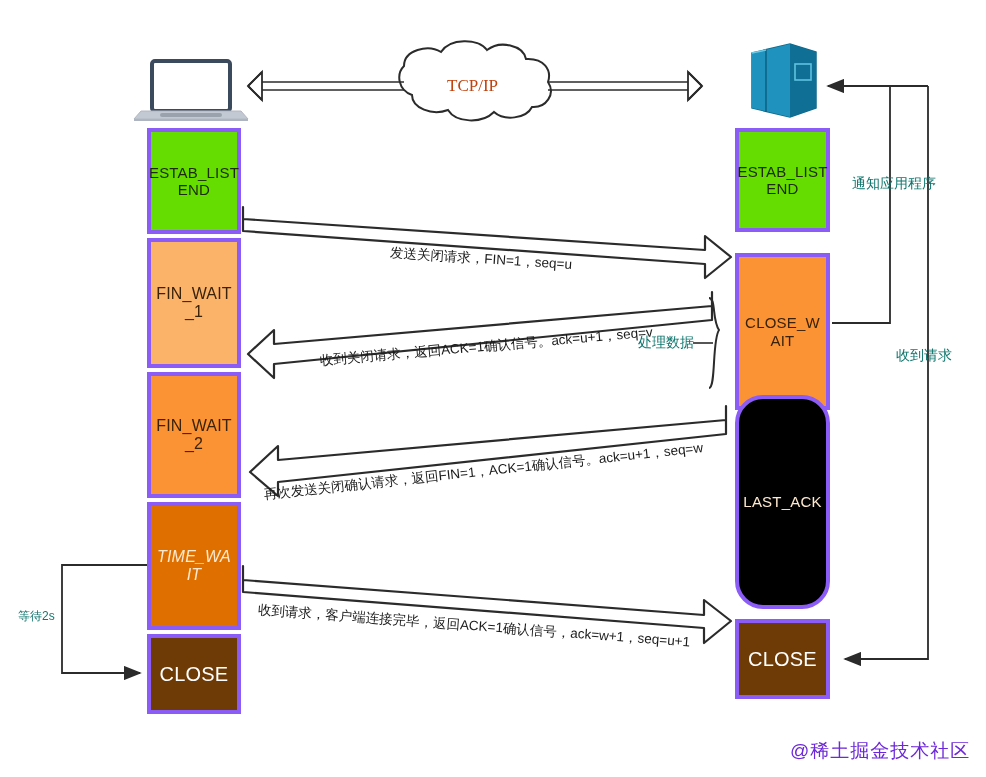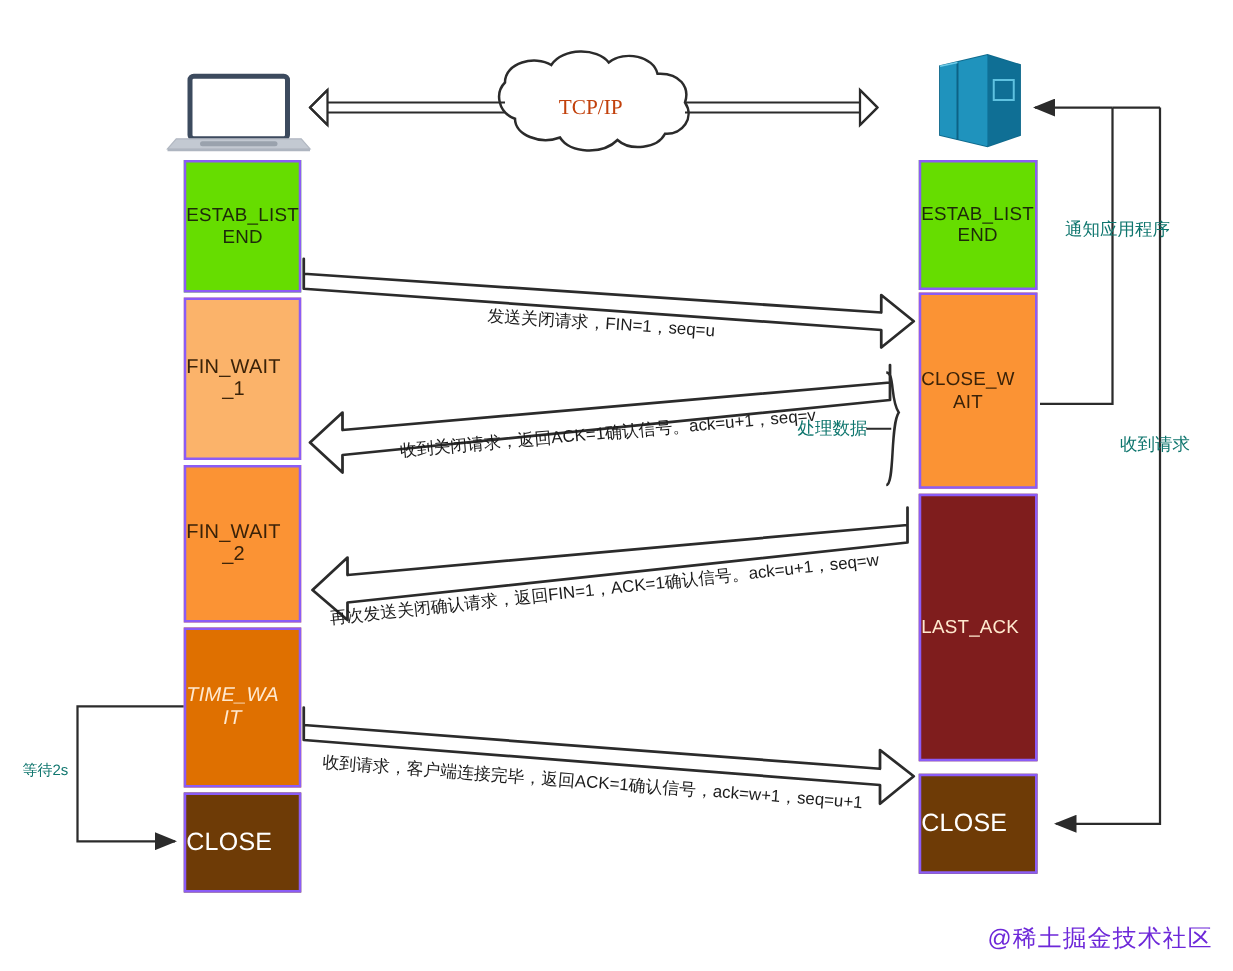--- a/index.html
+++ b/index.html
@@ -13,23 +13,24 @@
   #canvas {
     position: relative;
     width: 986px;
     height: 777px;
     background: #ffffff;
     overflow: hidden;
   }
   .state-box {
     position: absolute;
     box-sizing: border-box;
-    border: 2px solid #8b5cf6;
+    border: 4px solid #8b5cf6;
     display: flex;
     align-items: center;
+    justify-content: center;
     text-align: center;
     line-height: 1.15;
     letter-spacing: 0.2px;
   }
   .state-box .lbl {
     display: block;
     white-space: pre-line;
   }
   .box-estab {
     background: #66dd00;
@@ -54,25 +55,27 @@
   }
   .box-close {
     background: #6e3b06;
     color: #ffffff;
     font-size: 20px;
   }
   .box-closewait {
     background: #fb9334;
     color: #3a2208;
     font-size: 15px;
+    margin-top: 19px;
   }
   .box-lastack {
-    background: #7f1d1d;
+    background: #000000;
     color: #ffe9cf;
     font-size: 15px;
+    border-radius: 28px;
   }
   .arrow-label {
     position: absolute;
     font-size: 13.5px;
     color: #1b1b1b;
     white-space: nowrap;
     transform-origin: left center;
   }
   .side-label {
     position: absolute;

